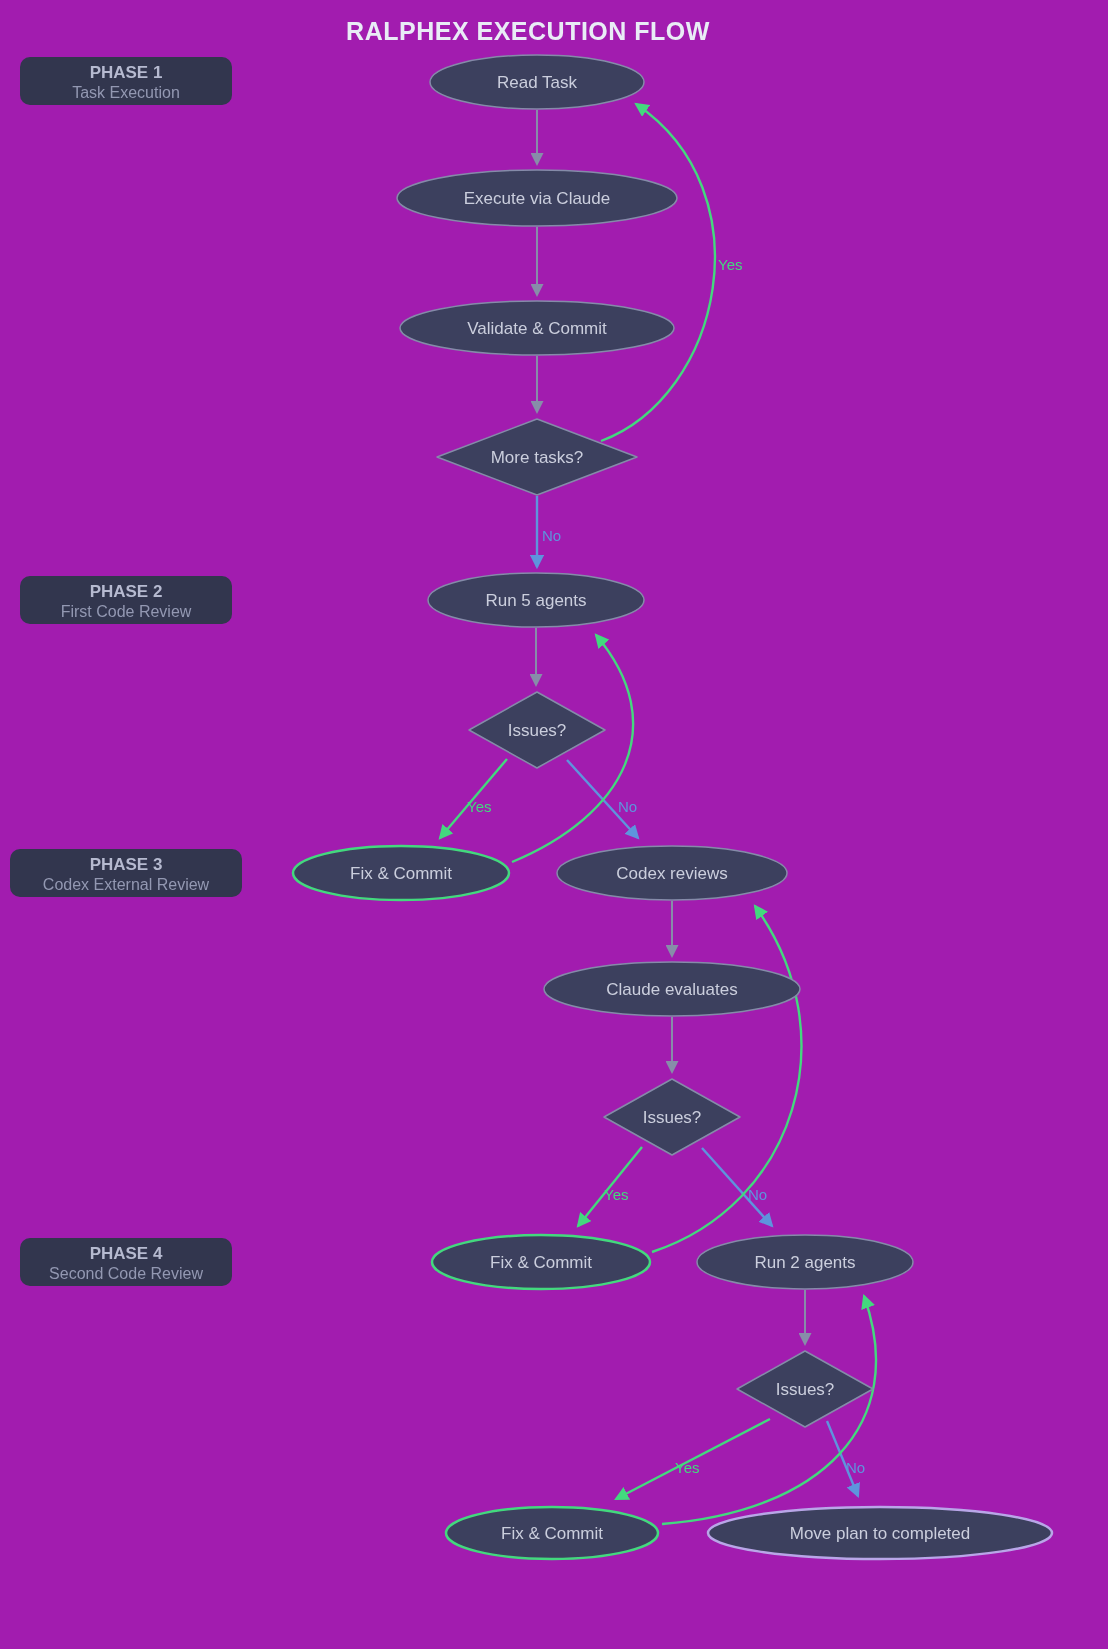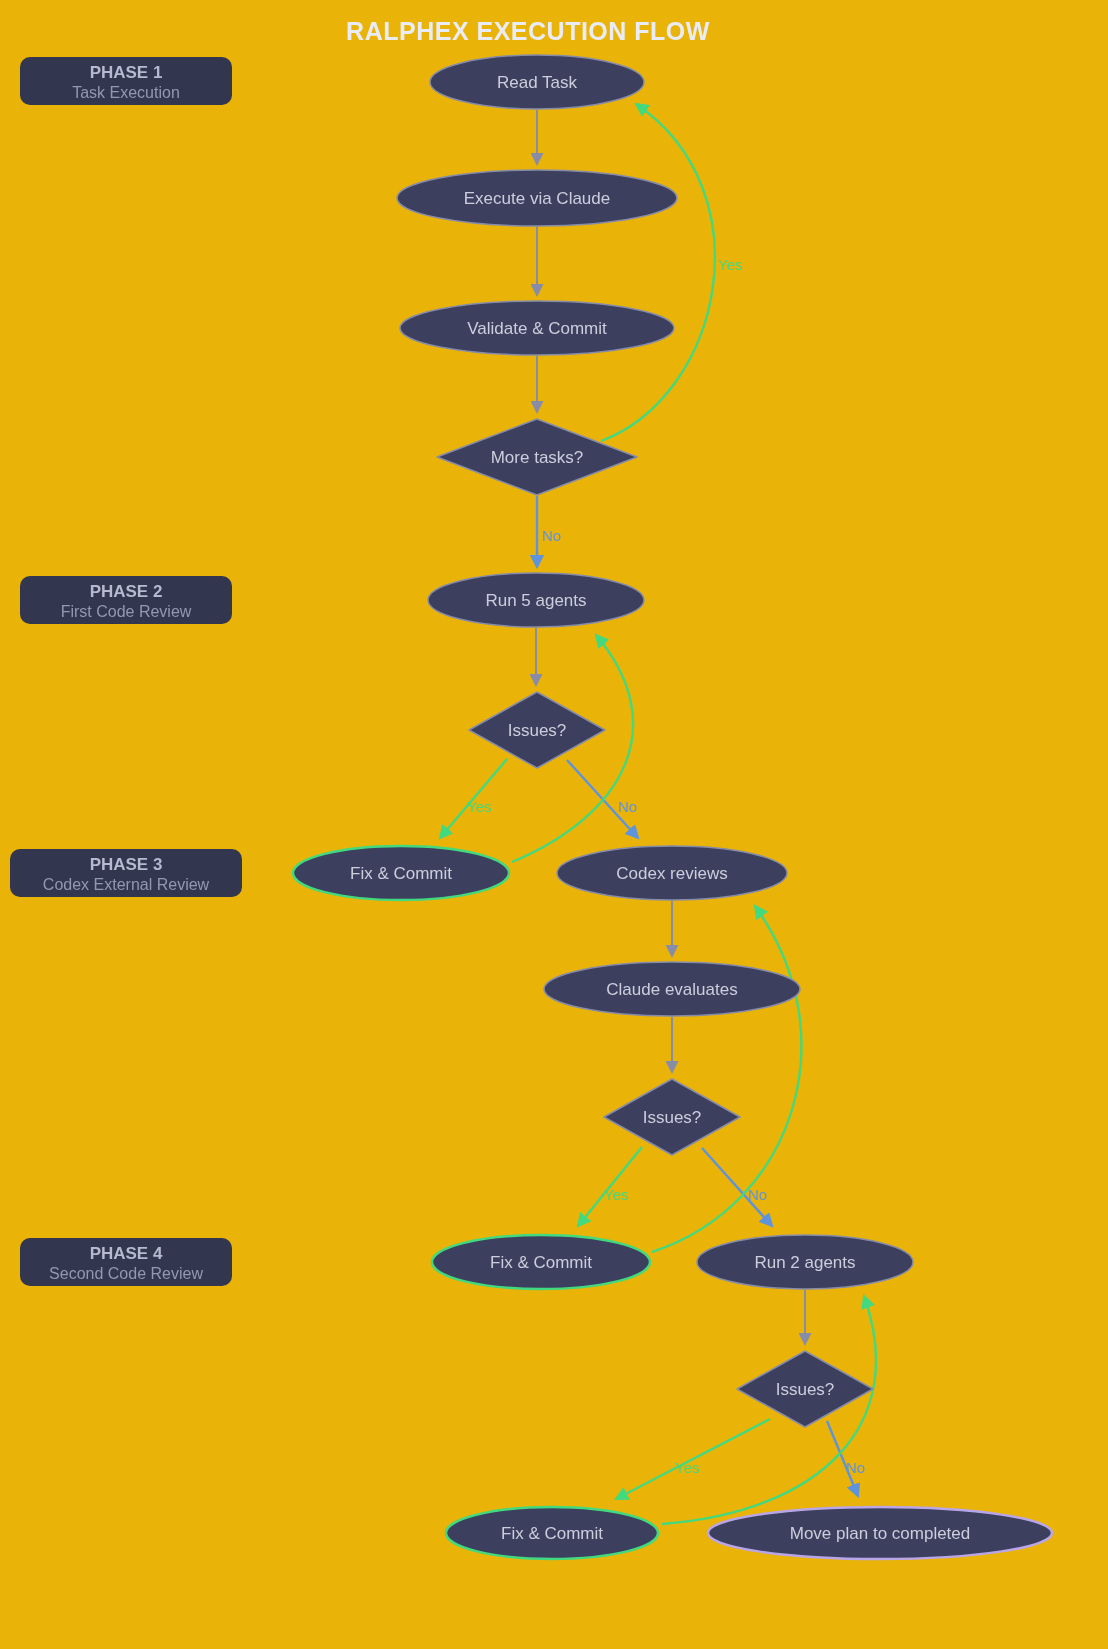--- a/index.html
+++ b/index.html
@@ -1,18 +1,18 @@
 <!DOCTYPE html>
 <html><head>
 <meta charset="utf-8">
 <style>
   html, body { margin:0; padding:0; background:#181a25; }
   .canvas {
     position:relative; width:1108px; height:1649px;
-    background:#eab308;
+    background:#a21caf;
     font-family:"Liberation Sans", sans-serif;
     overflow:hidden;
   }
   svg { display:block; }
   text { font-family:"Liberation Sans", sans-serif; }
   .title { font-size:25px; font-weight:bold; fill:#e9ecf6; letter-spacing:0.5px; }
   .phase-box { fill:#32364e; }
   .phase-name { font-size:17px; font-weight:bold; fill:#b6bad0; }
   .phase-sub { font-size:16px; fill:#9398b2; }
   .node-shape { fill:#3c405e; stroke:#858ba9; stroke-width:1.5; }

